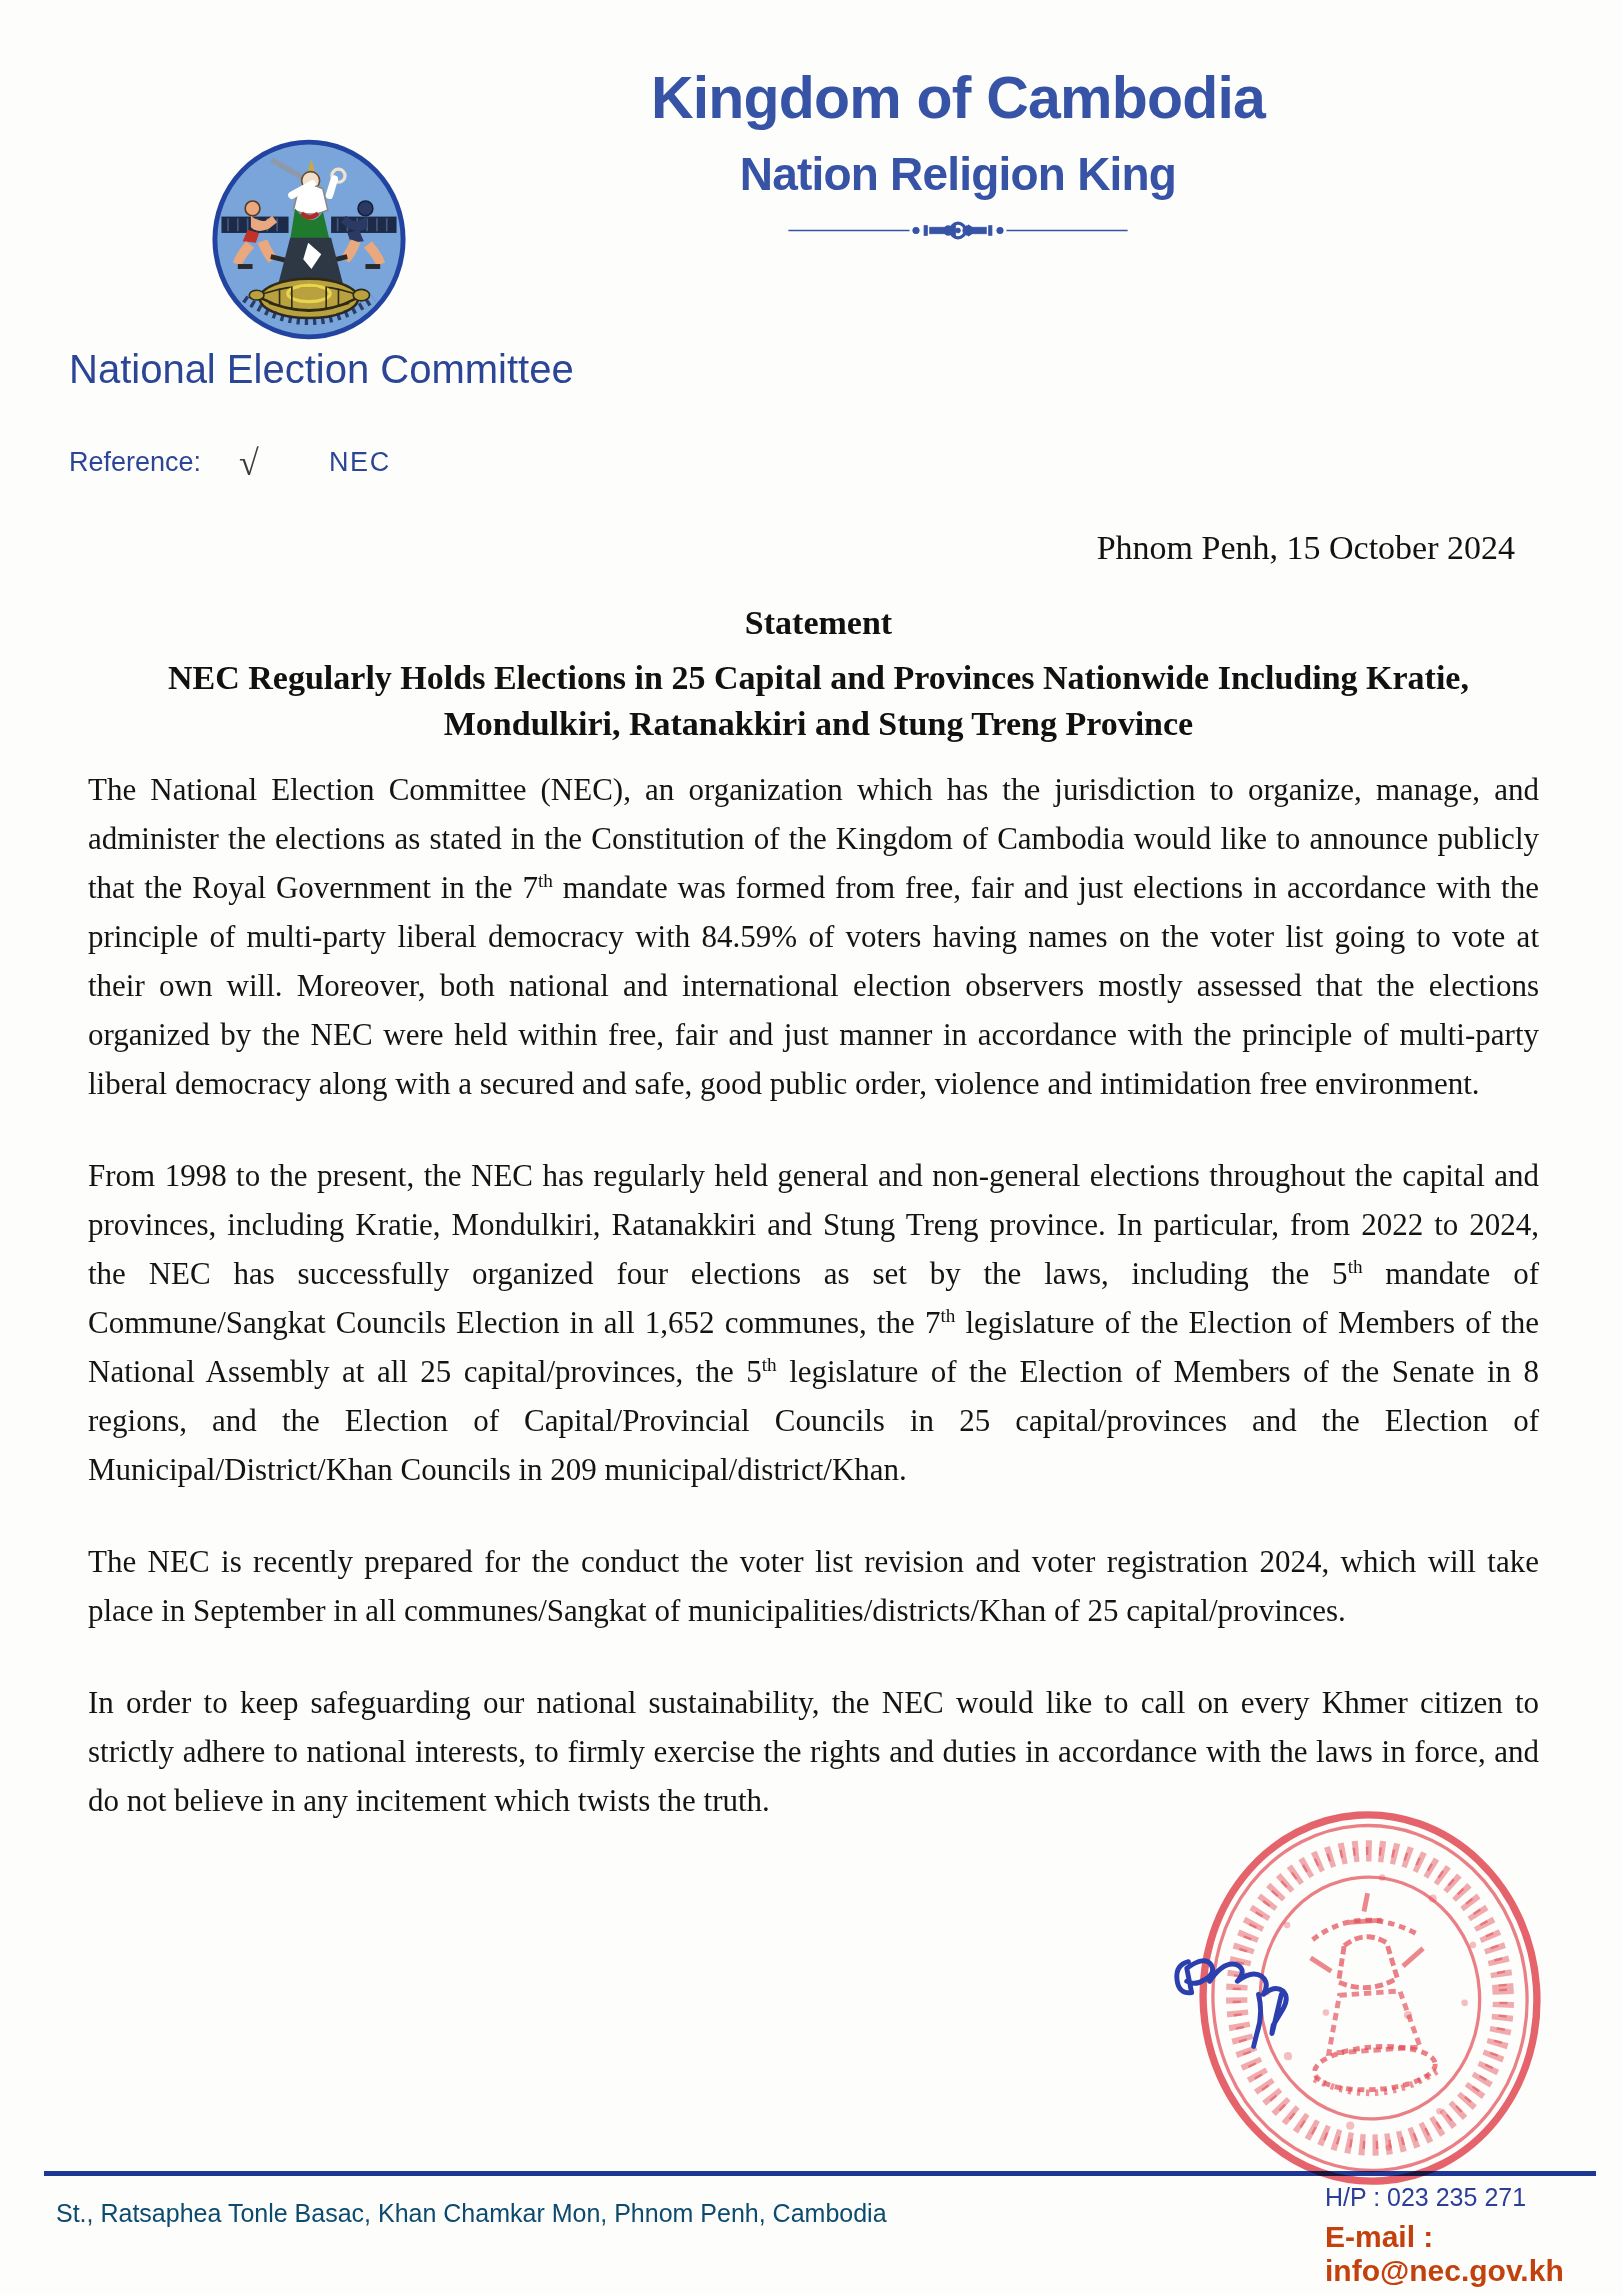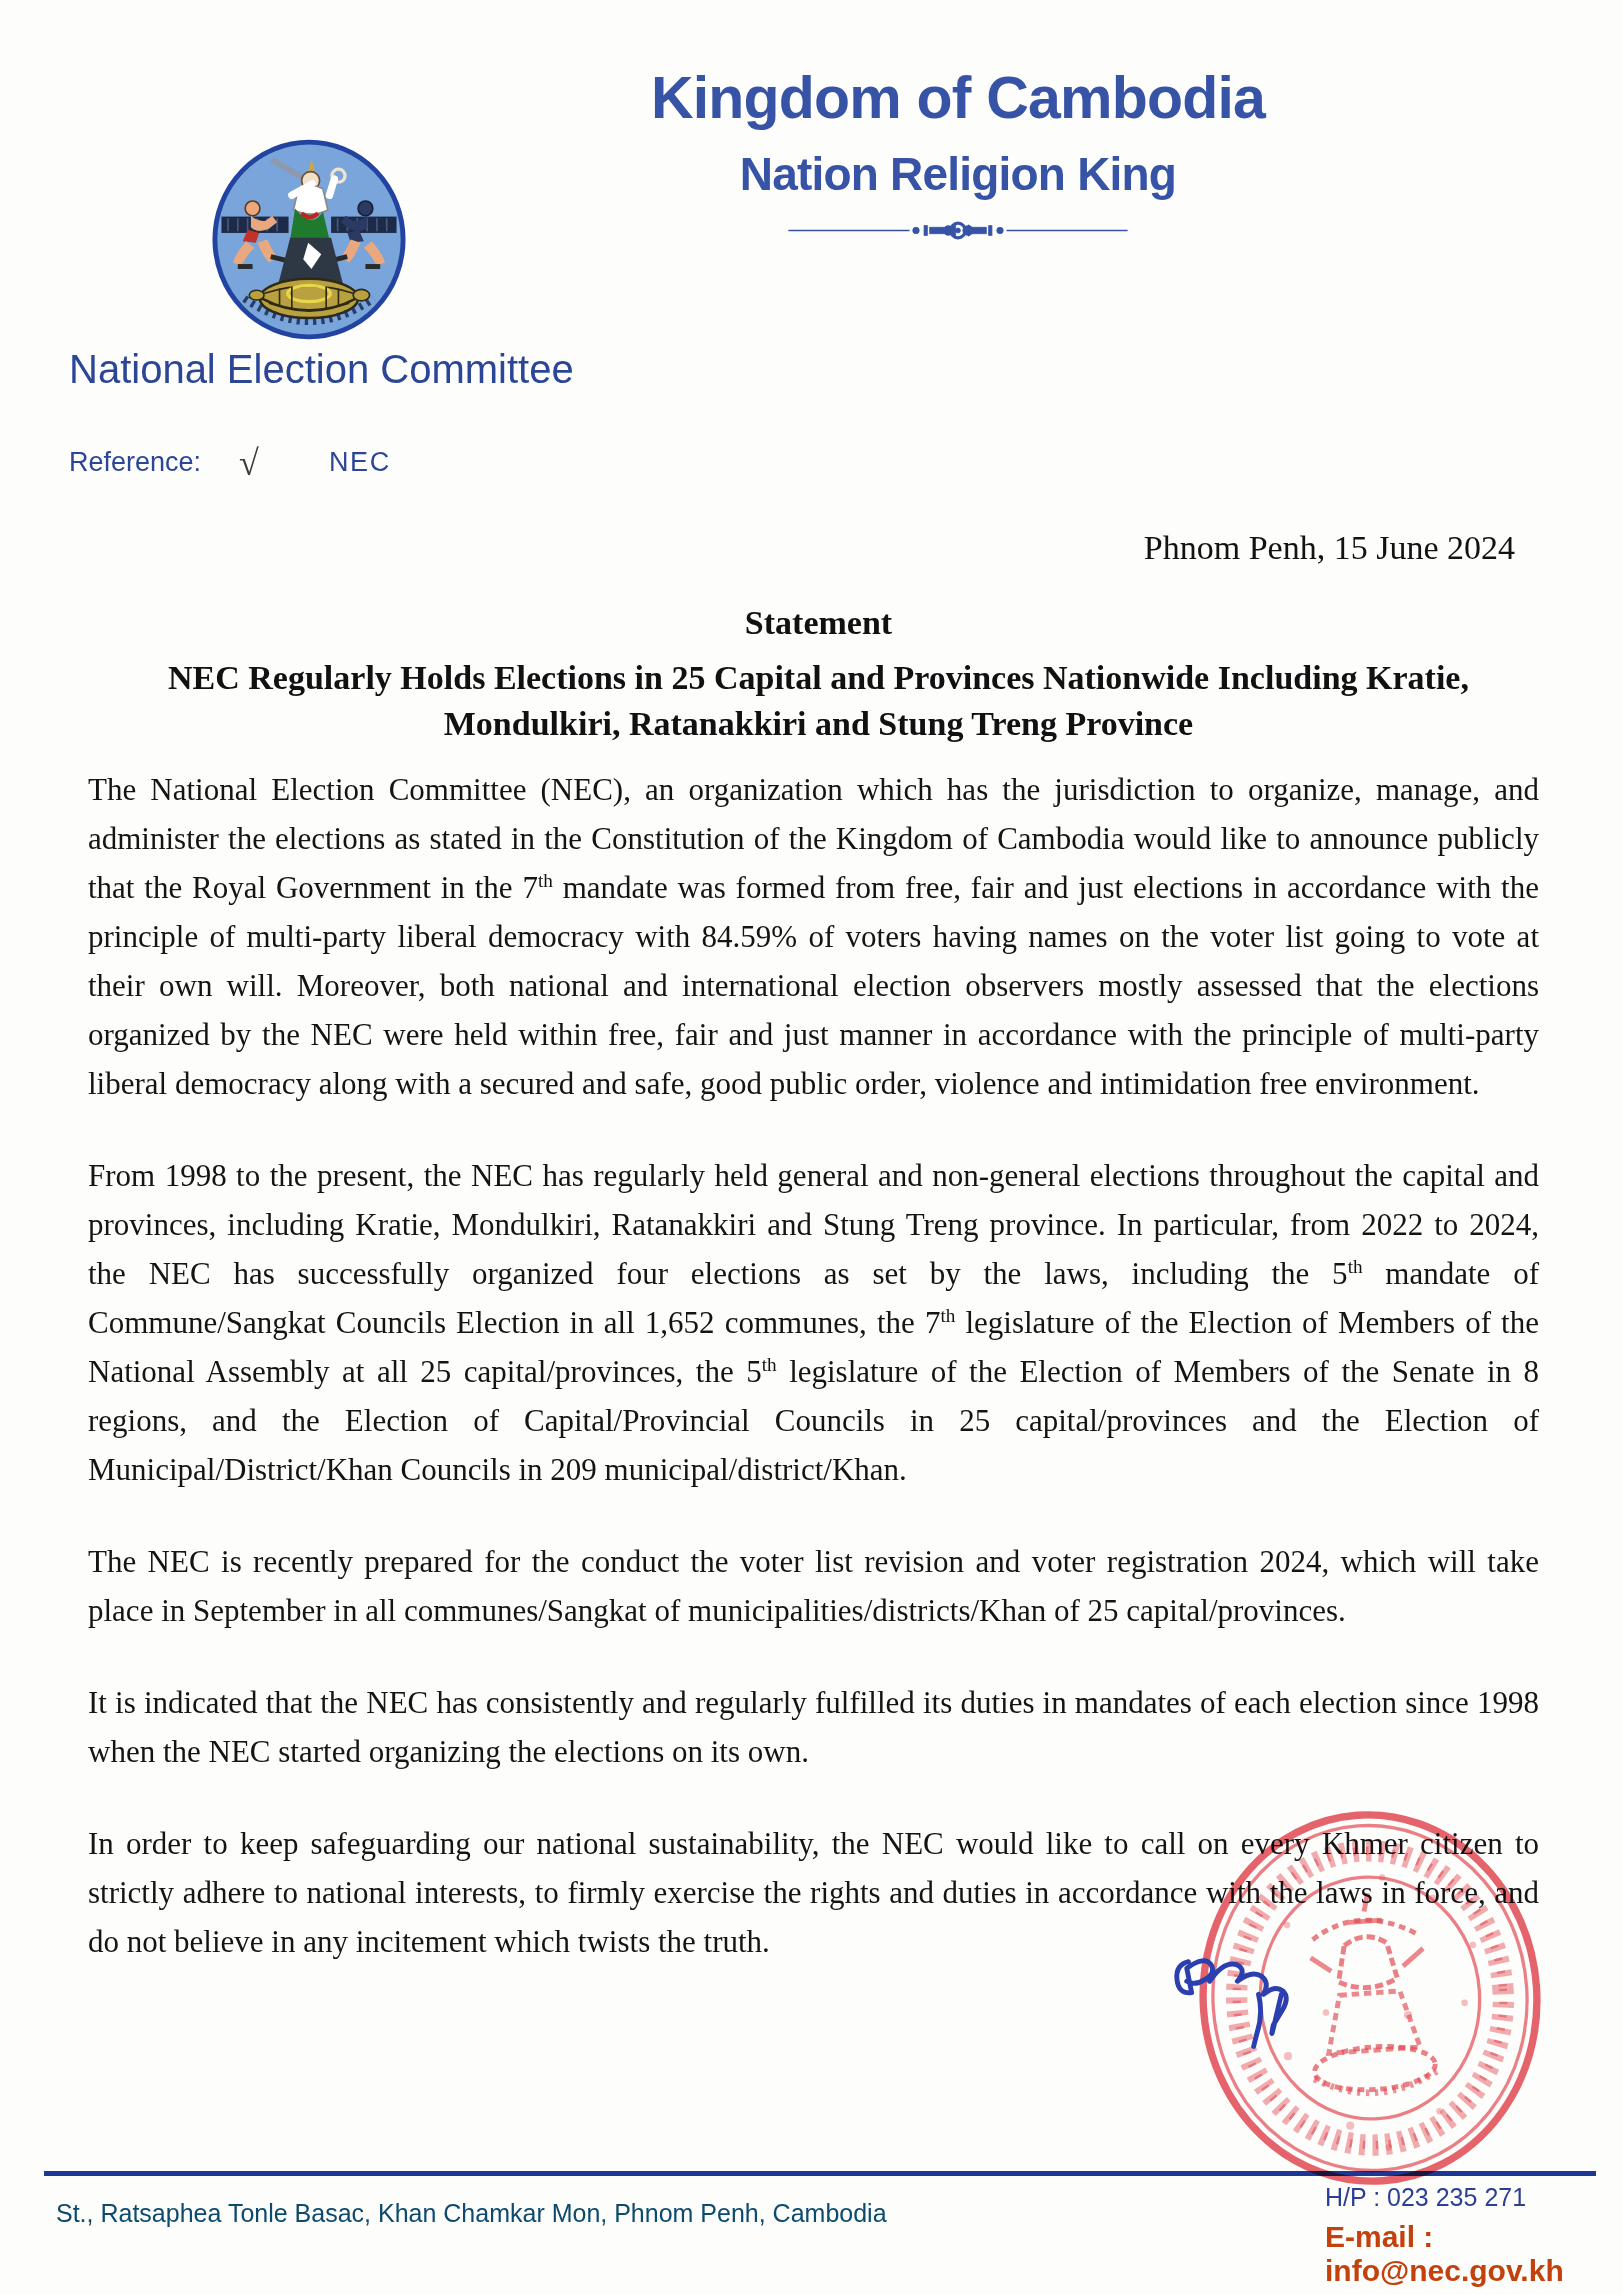--- a/index.html
+++ b/index.html
@@ -171,32 +171,31 @@
   </div>
 
   <div class="org-name">National Election Committee</div>
 
   <div class="reference-row">
     <span class="reference-label">Reference:</span>
     <span class="reference-check">√</span>
     <span class="reference-value">NEC</span>
   </div>
 
-  <div class="dateline">Phnom Penh, 15 June 2024</div>
+  <div class="dateline">Phnom Penh, 15 October 2024</div>
   <div class="stmt-title">Statement</div>
   <div class="stmt-subtitle">
     <div>NEC Regularly Holds Elections in 25 Capital and Provinces Nationwide Including Kratie,</div>
     <div>Mondulkiri, Ratanakkiri and Stung Treng Province</div>
   </div>
 
   <div class="body-text">
       <p><span>The National Election Committee (NEC), an organization which has the jurisdiction to organize, manage, and administer the elections as stated in the Constitution of the Kingdom of Cambodia would like to announce publicly that the Royal Government in the 7</span><sup>th</sup><span> mandate was formed from free, fair and just elections in accordance with the principle of multi-party liberal democracy with 84.59% of voters having names on the voter list going to vote at their own will. Moreover, both national and international election observers mostly assessed that the elections organized by the NEC were held within free, fair and just manner in accordance with the principle of multi-party liberal democracy along with a secured and safe, good public order, violence and intimidation free environment.</span></p>
       <p><span>From 1998 to the present, the NEC has regularly held general and non-general elections throughout the capital and provinces, including Kratie, Mondulkiri, Ratanakkiri and Stung Treng province. In particular, from 2022 to 2024, the NEC has successfully organized four elections as set by the laws, including the 5</span><sup>th</sup><span> mandate of Commune/Sangkat Councils Election in all 1,652 communes, the 7</span><sup>th</sup><span> legislature of the Election of Members of the National Assembly at all 25 capital/provinces, the 5</span><sup>th</sup><span> legislature of the Election of Members of the Senate in 8 regions, and the Election of Capital/Provincial Councils in 25 capital/provinces and the Election of Municipal/District/Khan Councils in 209 municipal/district/Khan.</span></p>
       <p><span>The NEC is recently prepared for the conduct the voter list revision and voter registration 2024, which will take place in September in all communes/Sangkat of municipalities/districts/Khan of 25 capital/provinces.</span></p>
-      <p><span>It is indicated that the NEC has consistently and regularly fulfilled its duties in mandates of each election since 1998 when the NEC started organizing the elections on its own.</span></p>
       <p><span>In order to keep safeguarding our national sustainability, the NEC would like to call on every Khmer citizen to strictly adhere to national interests, to firmly exercise the rights and duties in accordance with the laws in force, and do not believe in any incitement which twists the truth.</span></p>
     </div>
 
   <svg class="seal" viewBox="0 0 430 472" aria-hidden="true">
     <g stroke="#e13a44" fill="none">
       <ellipse cx="215" cy="236" rx="204" ry="224" stroke-width="9" opacity="0.85"></ellipse>
       <ellipse cx="215" cy="236" rx="192" ry="211" stroke-width="4" opacity="0.7"></ellipse>
       <ellipse cx="215" cy="236" rx="134" ry="148" stroke-width="4" opacity="0.7"></ellipse>
 
       <ellipse cx="215" cy="236" rx="163" ry="180" stroke-width="26" stroke-dasharray="7 9" opacity="0.45"></ellipse>

